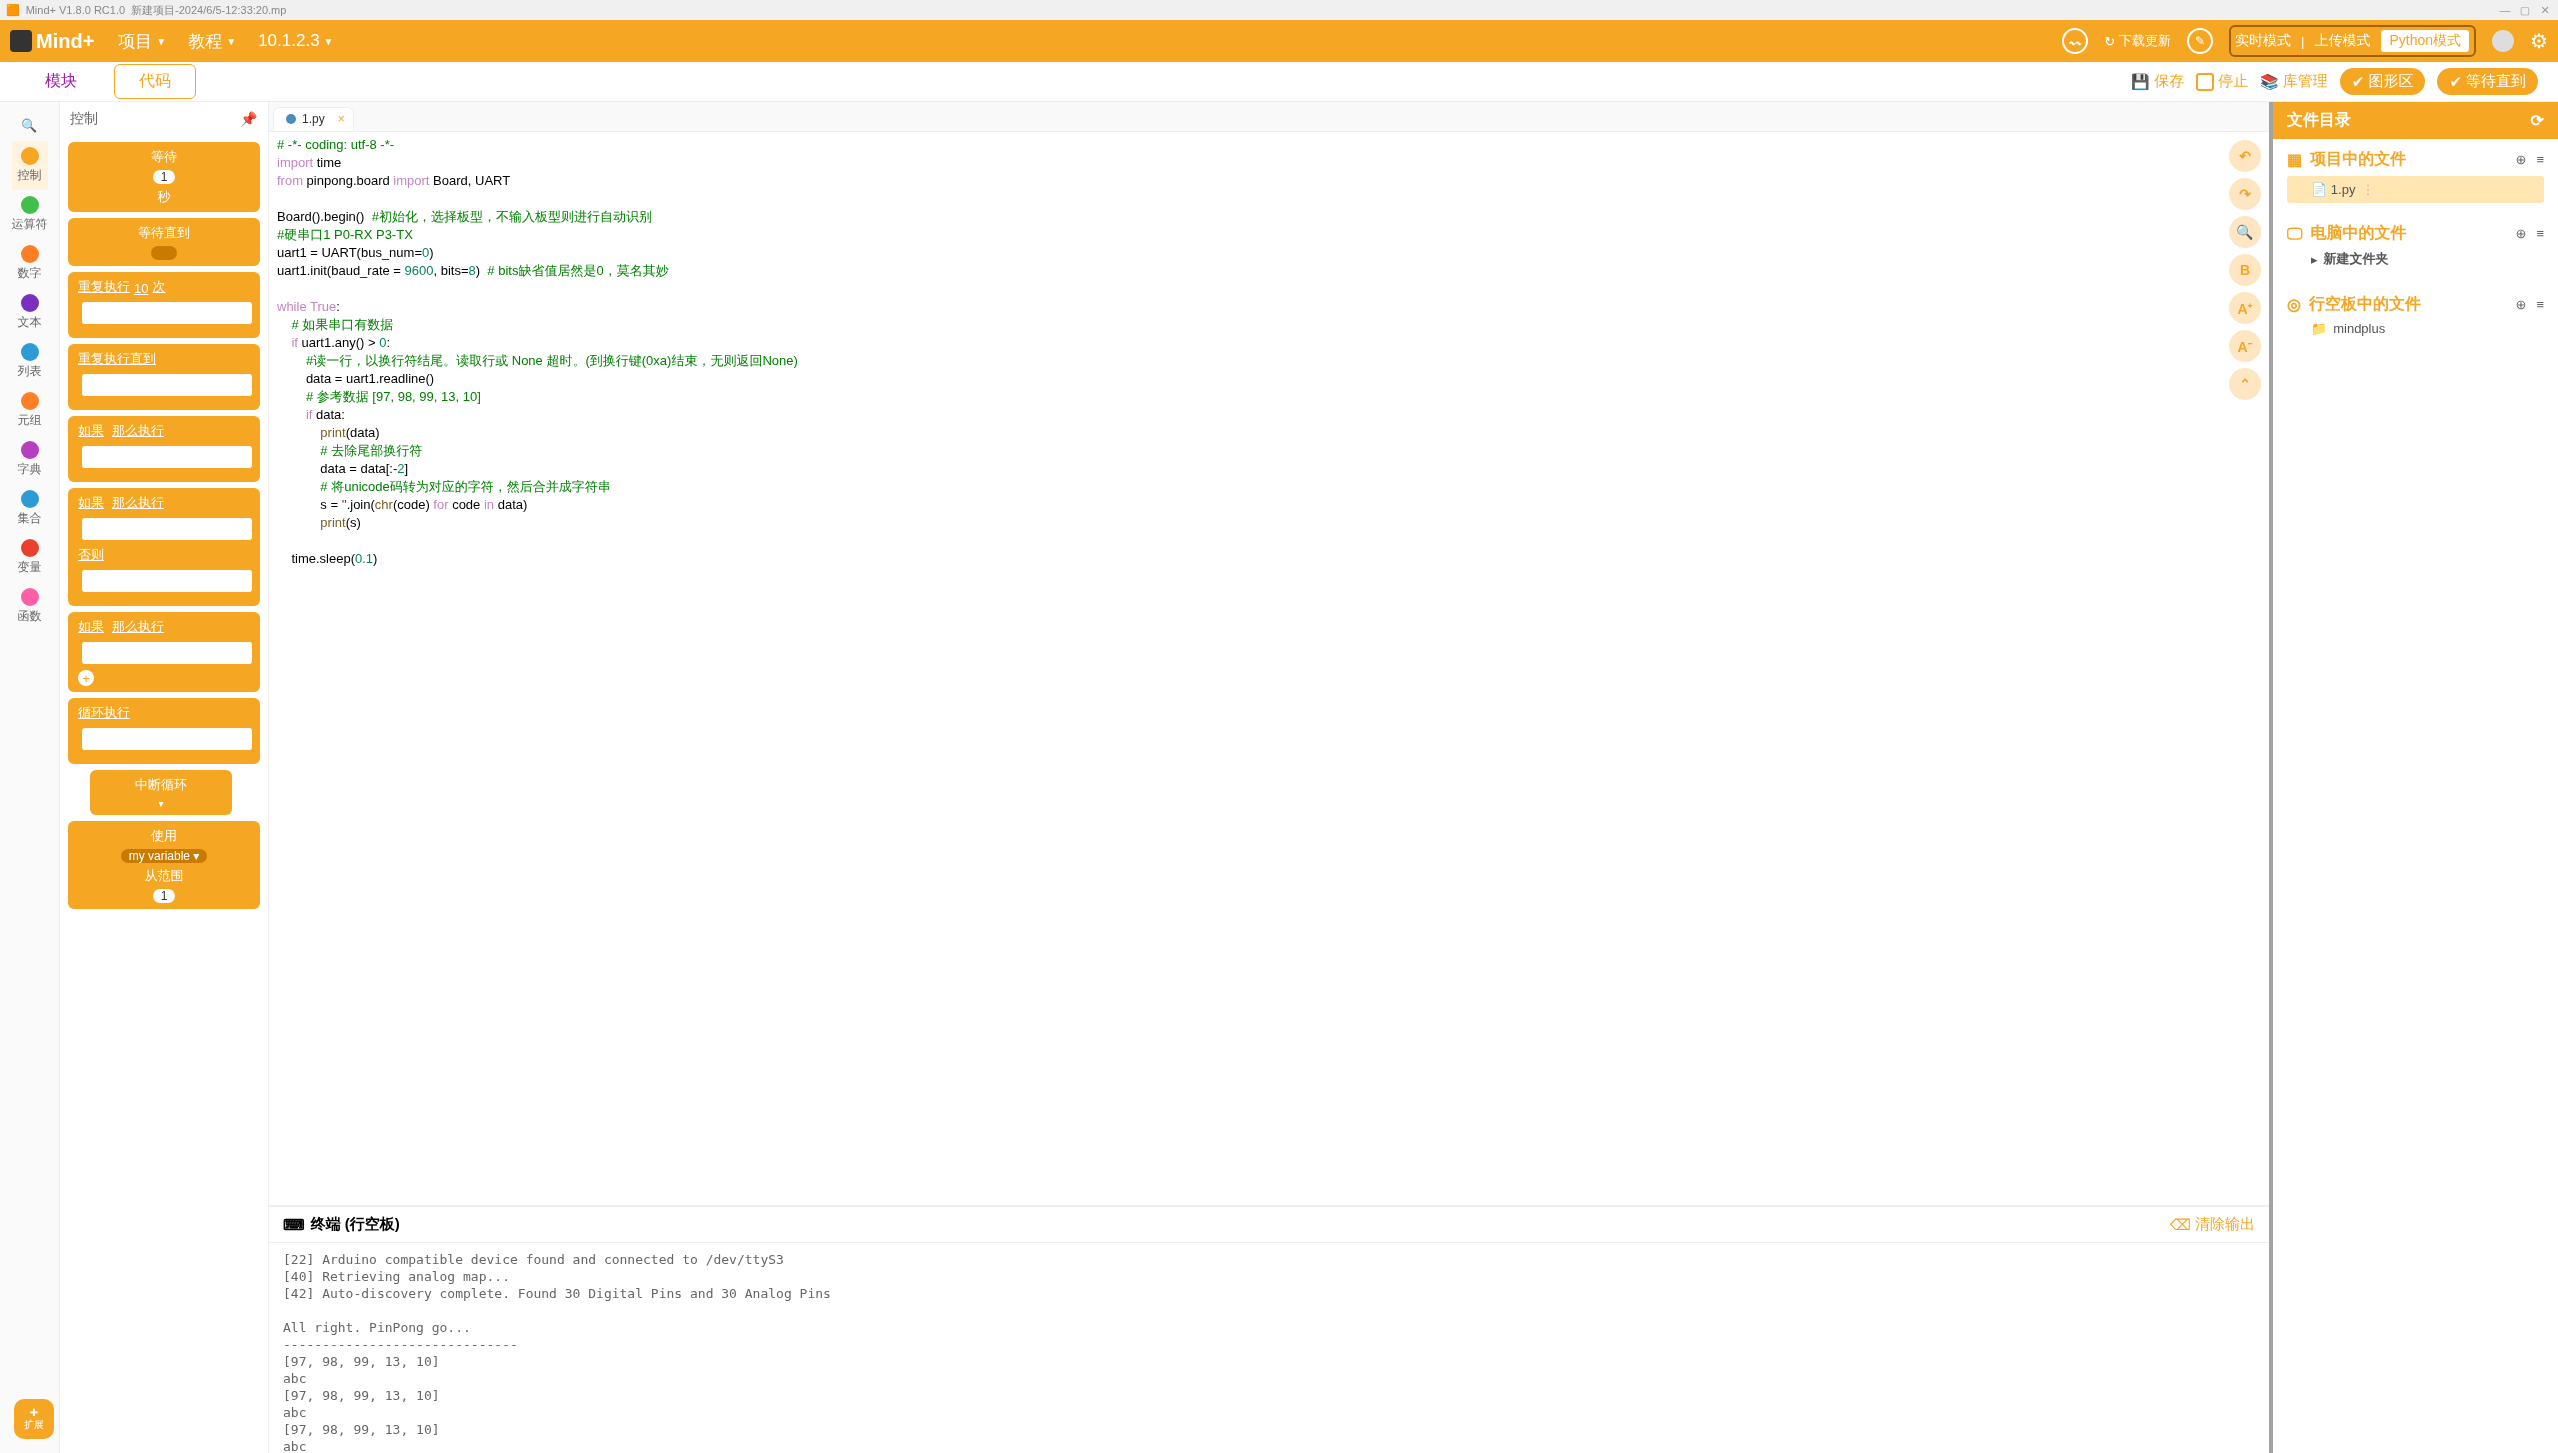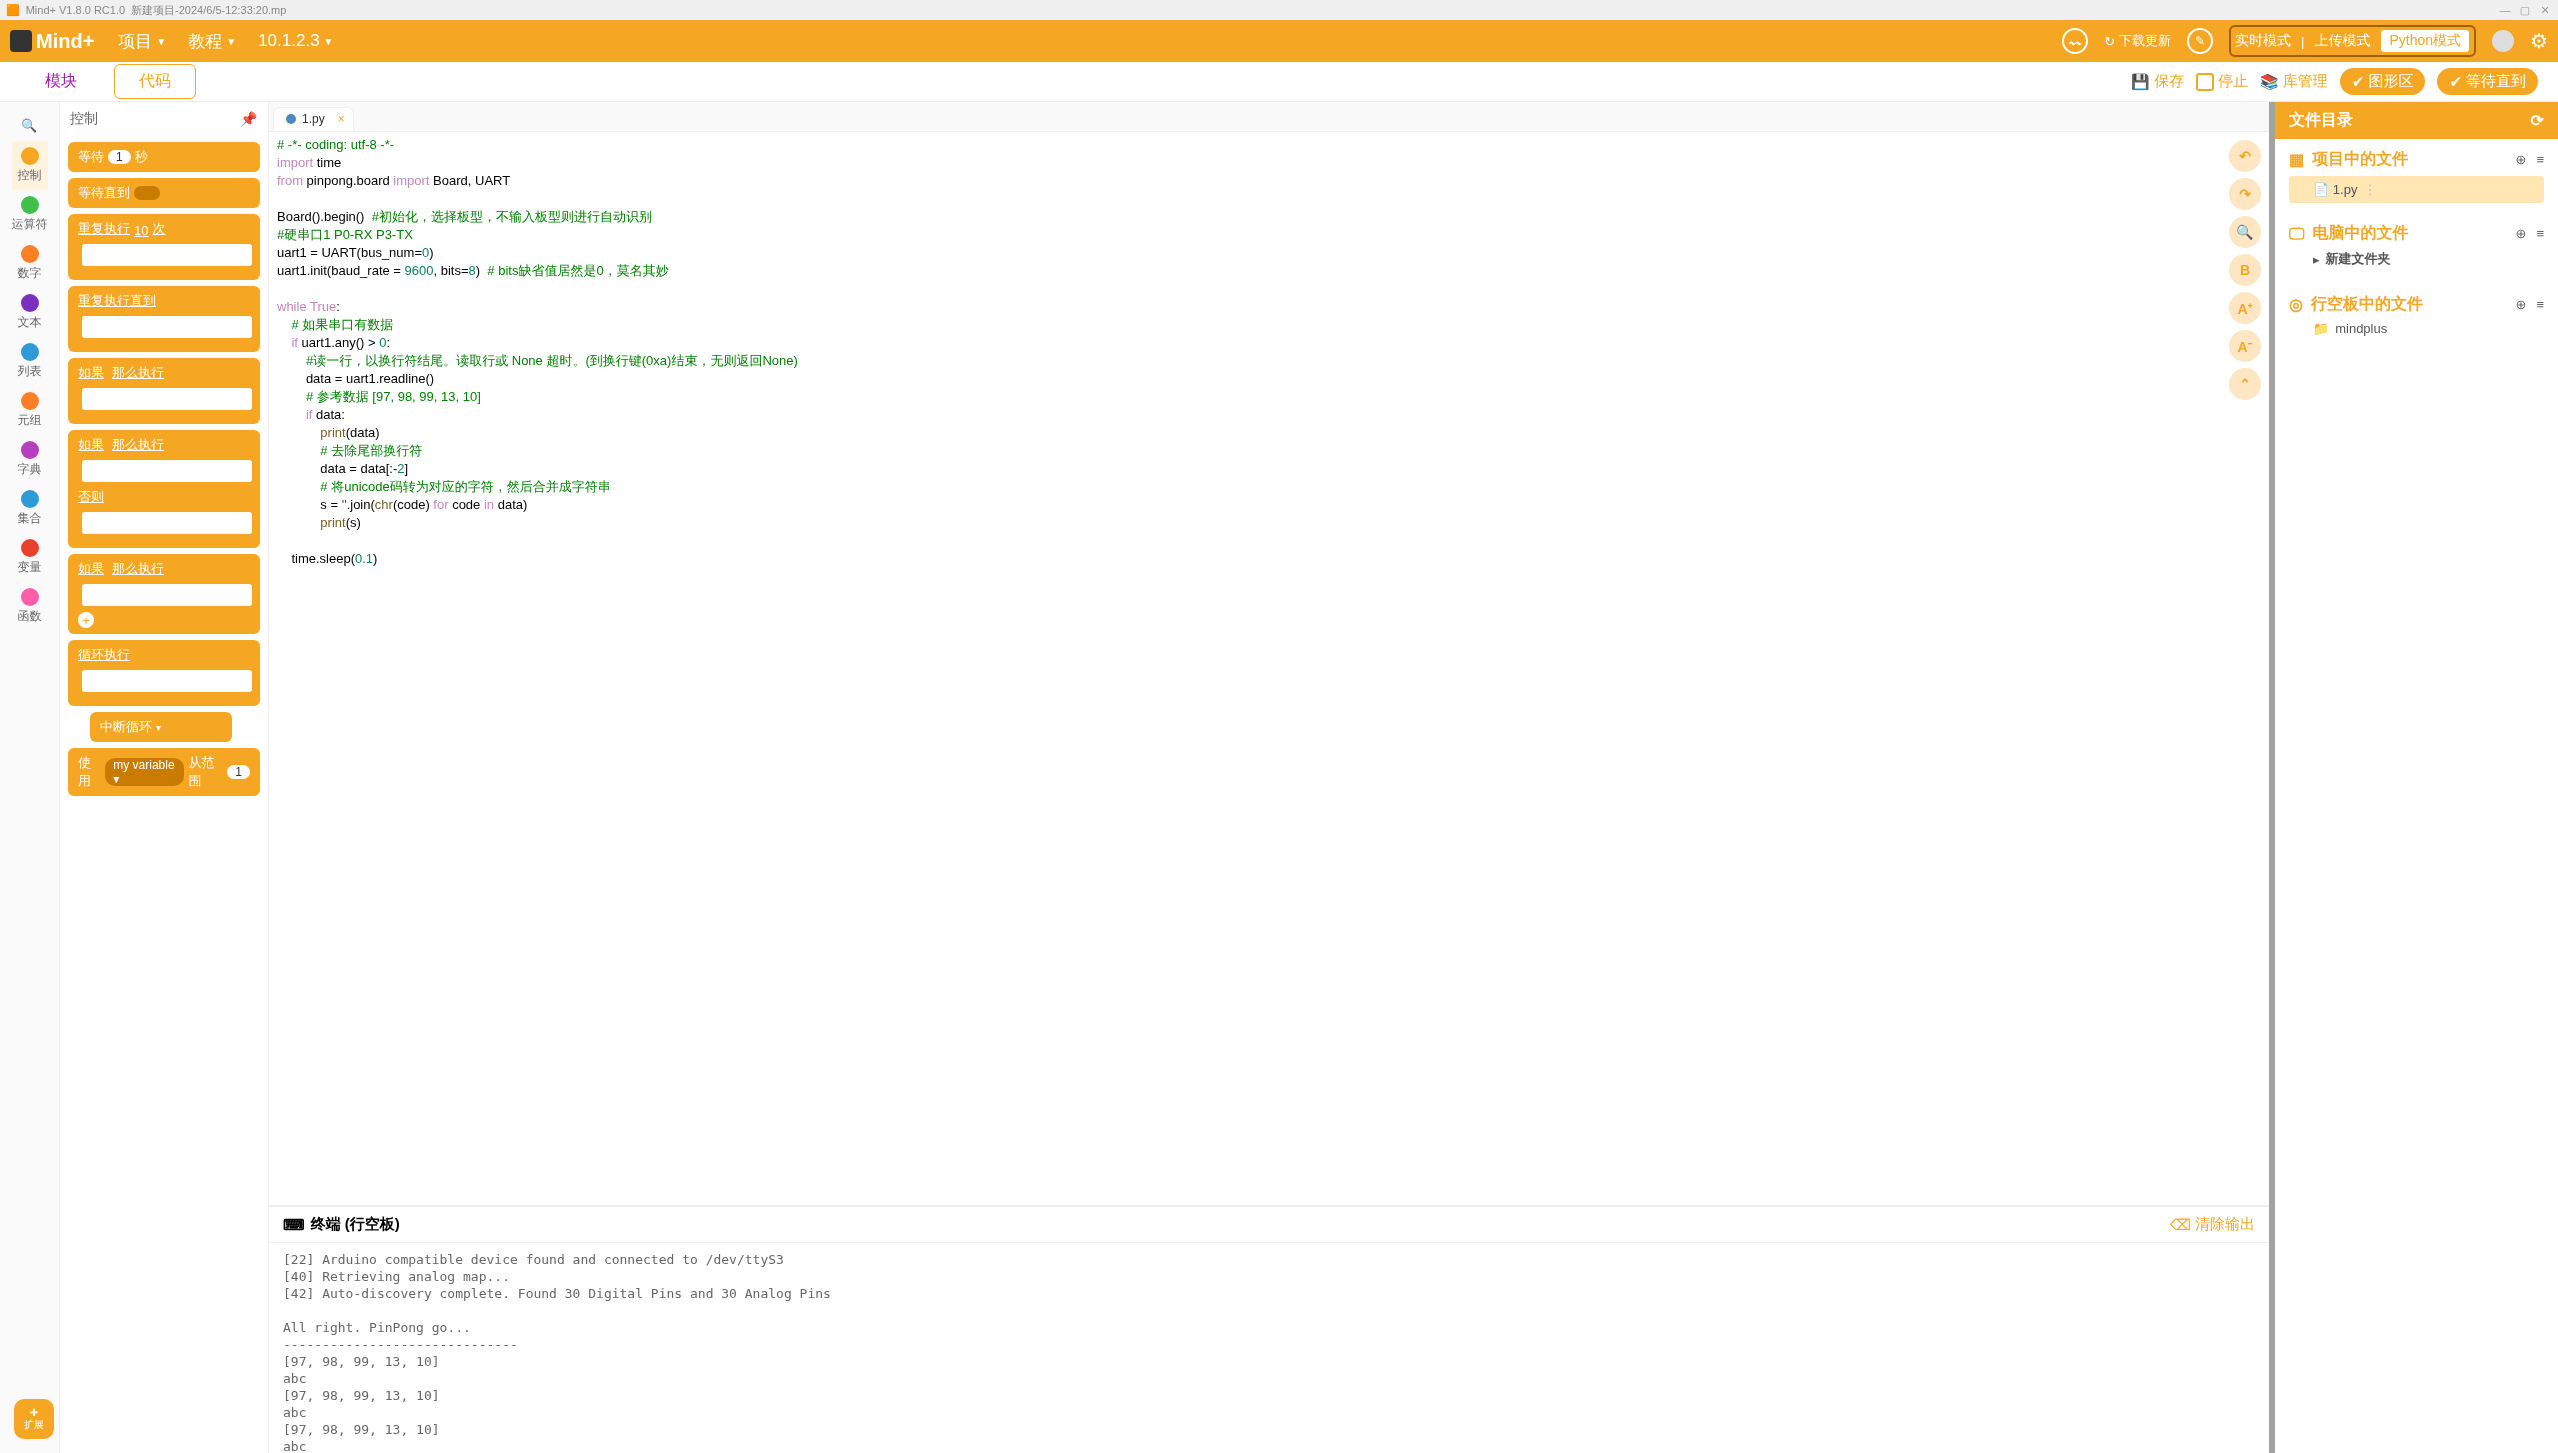--- a/index.html
+++ b/index.html
@@ -28,21 +28,21 @@
 .secbtn{display:flex;align-items:center;gap:4px;color:#f5a623;font-size:15px;}
 .secbtn .ico{width:18px;height:18px;border:2px solid #f5a623;border-radius:3px;display:inline-block;}
 .pill{background:#f5a623;color:#fff;border-radius:14px;padding:4px 12px;display:flex;align-items:center;gap:4px;font-size:15px;}
 .main{display:flex;height:calc(100vh - 101px);}
 .catcol{width:60px;background:#fafafa;border-right:1px solid #eee;display:flex;flex-direction:column;align-items:center;padding-top:10px;gap:2px;overflow:hidden;}
 .cat{display:flex;flex-direction:column;align-items:center;gap:2px;padding:6px 0;width:100%;cursor:pointer;font-size:12px;color:#666;}
 .cat.active{background:#fff3e0;}
 .catdot{width:18px;height:18px;border-radius:50%;}
 .blockcol{width:209px;background:#fff;border-right:1px solid #eee;overflow-y:auto;position:relative;}
 .blockhdr{display:flex;align-items:center;justify-content:space-between;padding:8px 10px;color:#666;font-size:14px;}
-.block{background:#f5a623;color:#fff;border-radius:6px;padding:6px 10px;margin:6px 8px;font-size:13px;display:flex;align-items:center;gap:4px;position:relative;}
+.block{background:#f5a623;color:#fff;border-radius:6px;padding:6px 10px;margin:6px 8px;font-size:13px;display:flex;align-items:center;gap:4px;position:relative;flex-direction:column;}
 .block .slot{background:#fff;color:#333;border-radius:10px;padding:0 8px;font-size:12px;}
 .block .darkslot{background:#c97b00;border-radius:10px;width:26px;height:14px;display:inline-block;}
 .block-wrap{background:#f5a623;border-radius:6px;margin:6px 8px;padding:0;}
 .block-wrap .top{padding:6px 10px;color:#fff;font-size:13px;display:flex;align-items:flex-end;gap:4px;text-decoration:underline;}
 .block-wrap .body{background:#fff;margin:0 8px 0 14px;height:22px;border-radius:3px;}
 .block-wrap .bot{height:14px;}
 .centercol{flex:1;display:flex;flex-direction:column;min-width:0;}
 .edtab-row{height:30px;display:flex;align-items:flex-end;border-bottom:1px solid #eee;background:#f9f9f9;}
 .edtab{background:#fff;border:1px solid #eee;border-bottom:1px solid #fff;border-radius:6px 6px 0 0;padding:4px 28px 4px 12px;font-size:12px;color:#333;display:flex;align-items:center;gap:6px;position:relative;margin-left:4px;}
 .edtab .close{position:absolute;right:8px;color:#f5a623;}
@@ -54,21 +54,21 @@
 .str{color:#a31515;}
 .num{color:#098658;}
 .com{color:#008000;}
 .fn{color:#795e26;}
 .edtools{position:absolute;right:8px;top:8px;display:flex;flex-direction:column;gap:6px;}
 .edtool{width:32px;height:32px;background:#ffe6c2;border-radius:50%;display:flex;align-items:center;justify-content:center;color:#f5a623;font-weight:bold;font-size:14px;}
 .term{border-top:2px solid #eee;display:flex;flex-direction:column;height:249px;}
 .termhdr{display:flex;align-items:center;justify-content:space-between;padding:8px 14px;border-bottom:1px solid #eee;}
 .termhdr .title{font-weight:bold;font-size:15px;display:flex;align-items:center;gap:6px;}
 .termbody{flex:1;overflow:auto;padding:8px 14px;font-family:Consolas,monospace;font-size:13px;color:#666;white-space:pre;line-height:17px;}
-.rightcol{width:289px;border-left:6px solid #a3a3a3;display:flex;flex-direction:column;}
+.rightcol{width:289px;border-left:4px solid #a3a3a3;display:flex;flex-direction:column;}
 .rhdr{background:#f5a623;color:#fff;padding:8px 14px;font-size:16px;font-weight:bold;display:flex;align-items:center;justify-content:space-between;}
 .rsec{padding:10px 14px;}
 .rsec-title{color:#f5a623;font-size:16px;font-weight:bold;display:flex;align-items:center;gap:8px;}
 .rsec-row{display:flex;align-items:center;justify-content:space-between;}
 .rsec-icons{display:flex;gap:10px;color:#666;}
 .fileitem{background:#ffe6b3;padding:6px 24px;margin-top:6px;border-radius:3px;display:flex;align-items:center;gap:6px;font-size:13px;color:#555;}
 .subfolder{padding:6px 24px;font-size:13px;color:#555;display:flex;align-items:center;gap:6px;}
 .extbtn{position:fixed;left:14px;bottom:14px;width:40px;height:40px;background:#f5a623;border-radius:10px;display:flex;flex-direction:column;align-items:center;justify-content:center;color:#fff;font-size:10px;}
 </style>
 </head>

